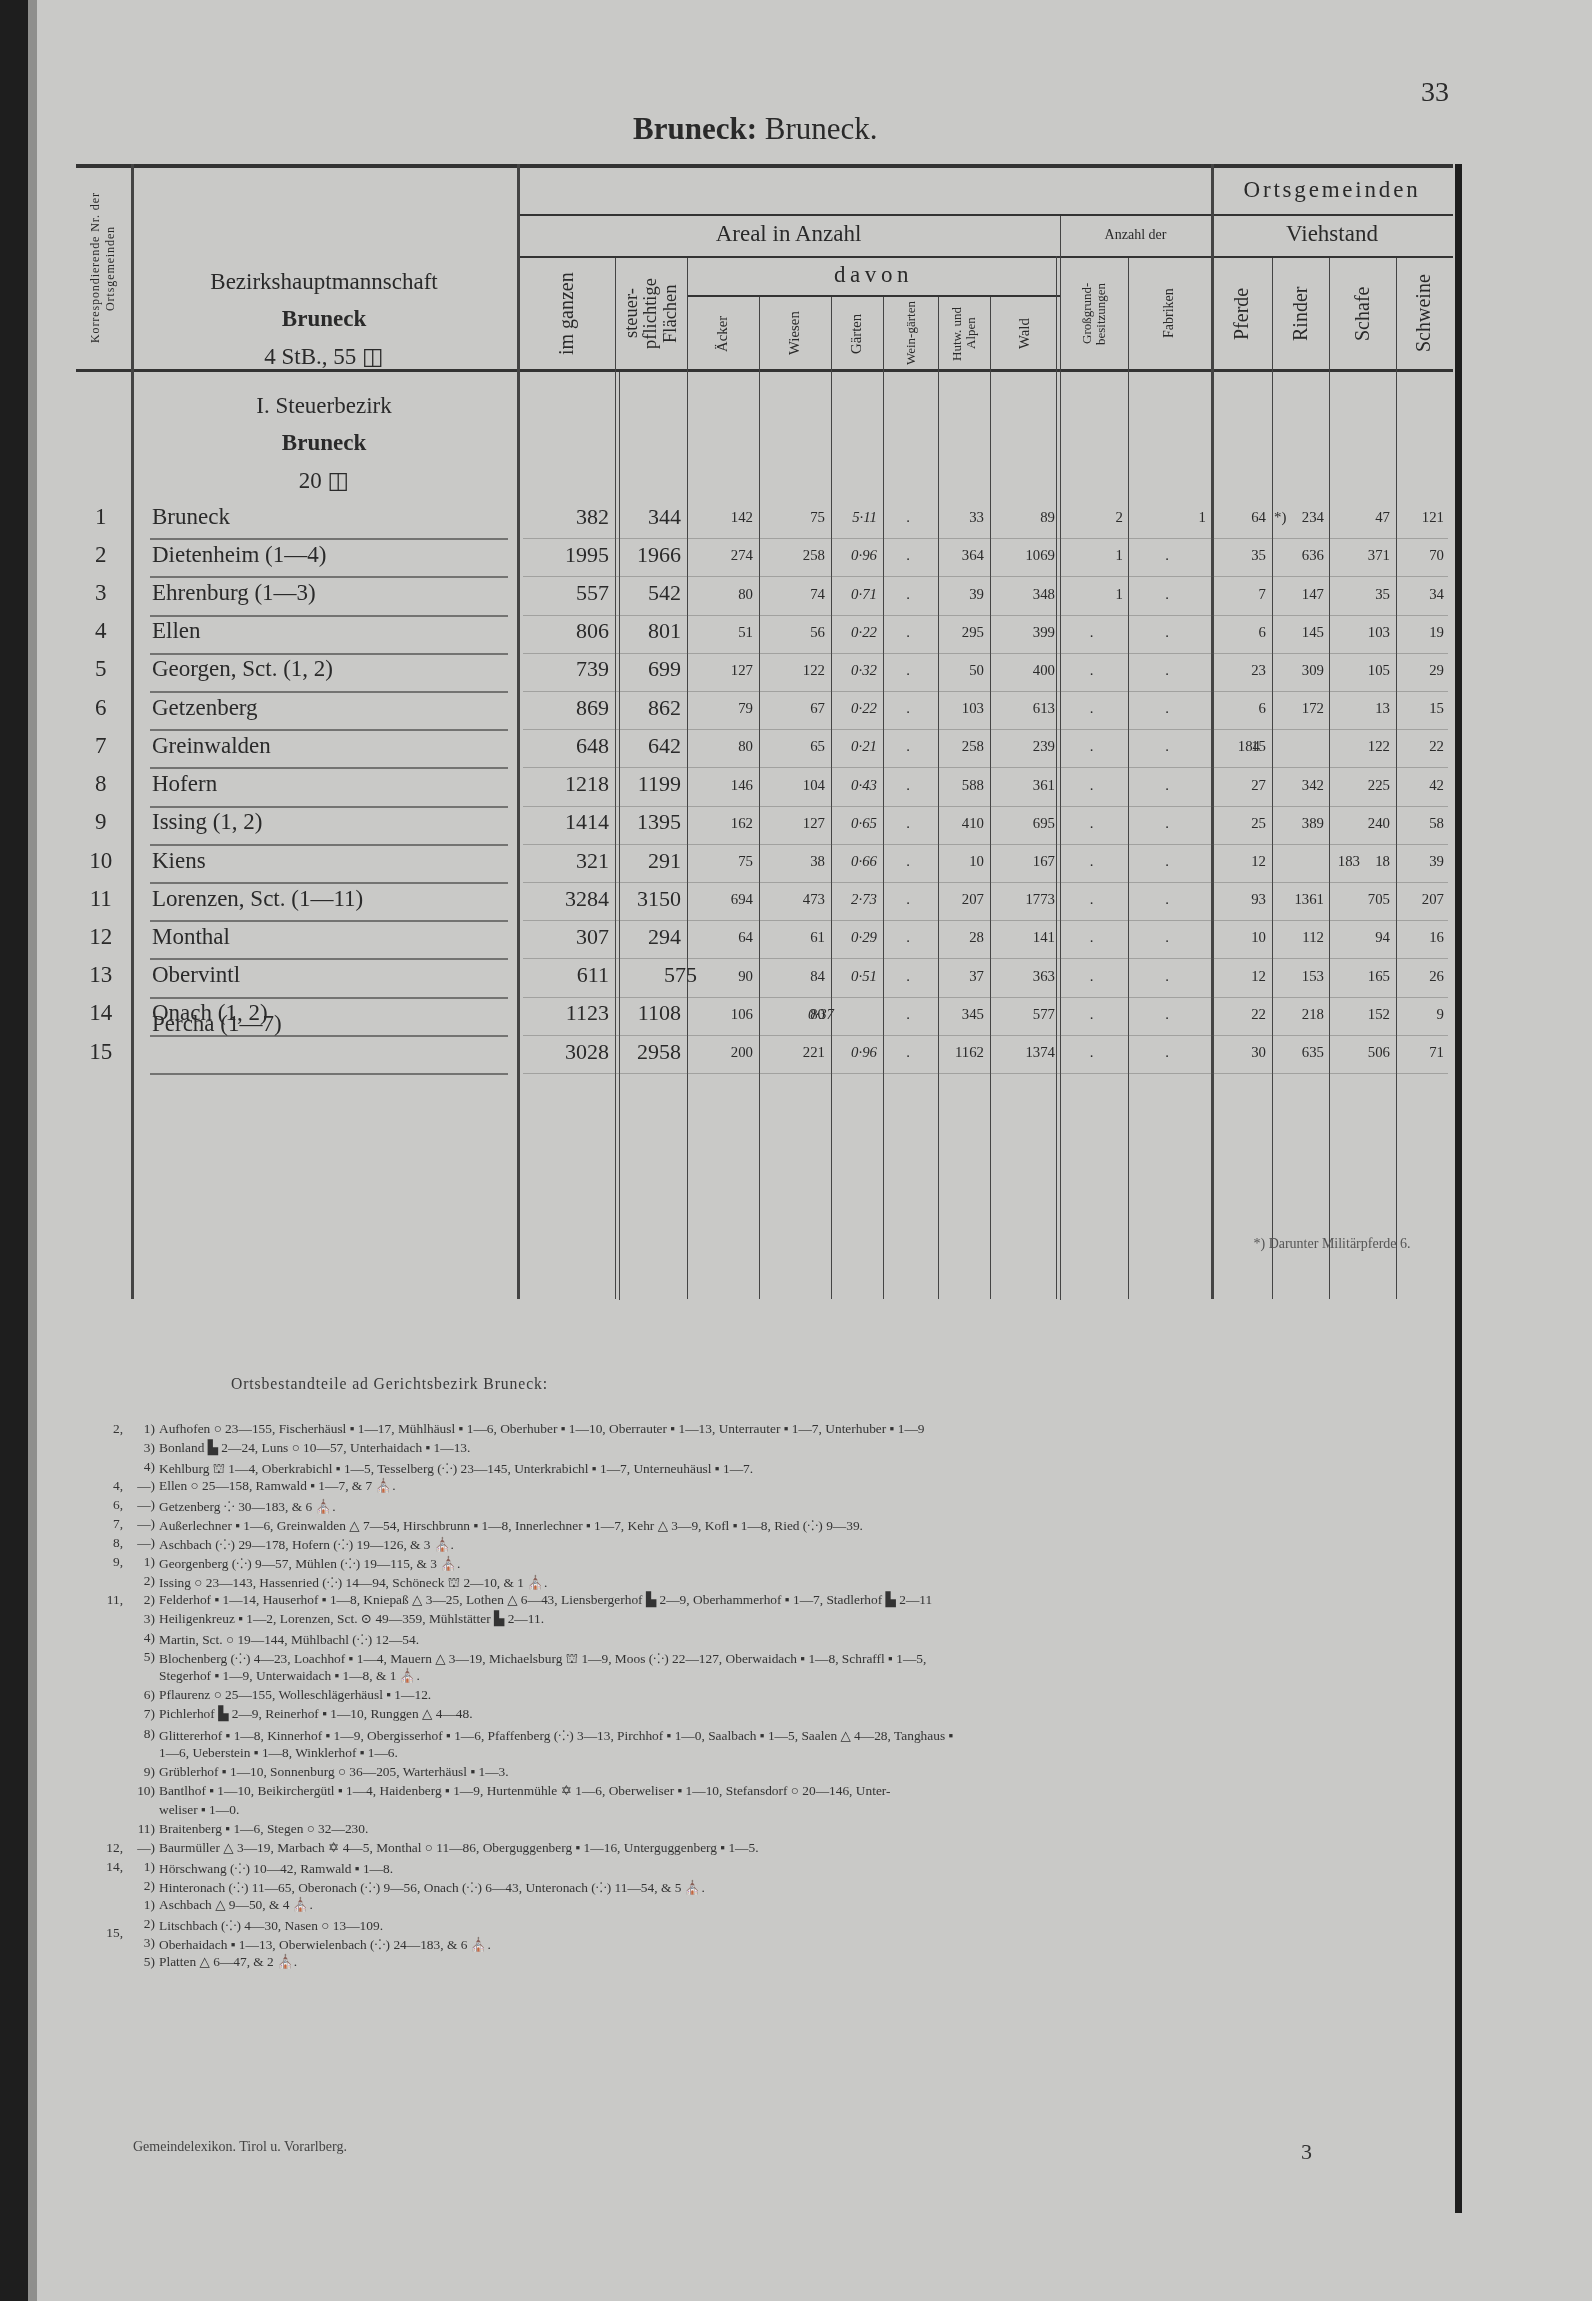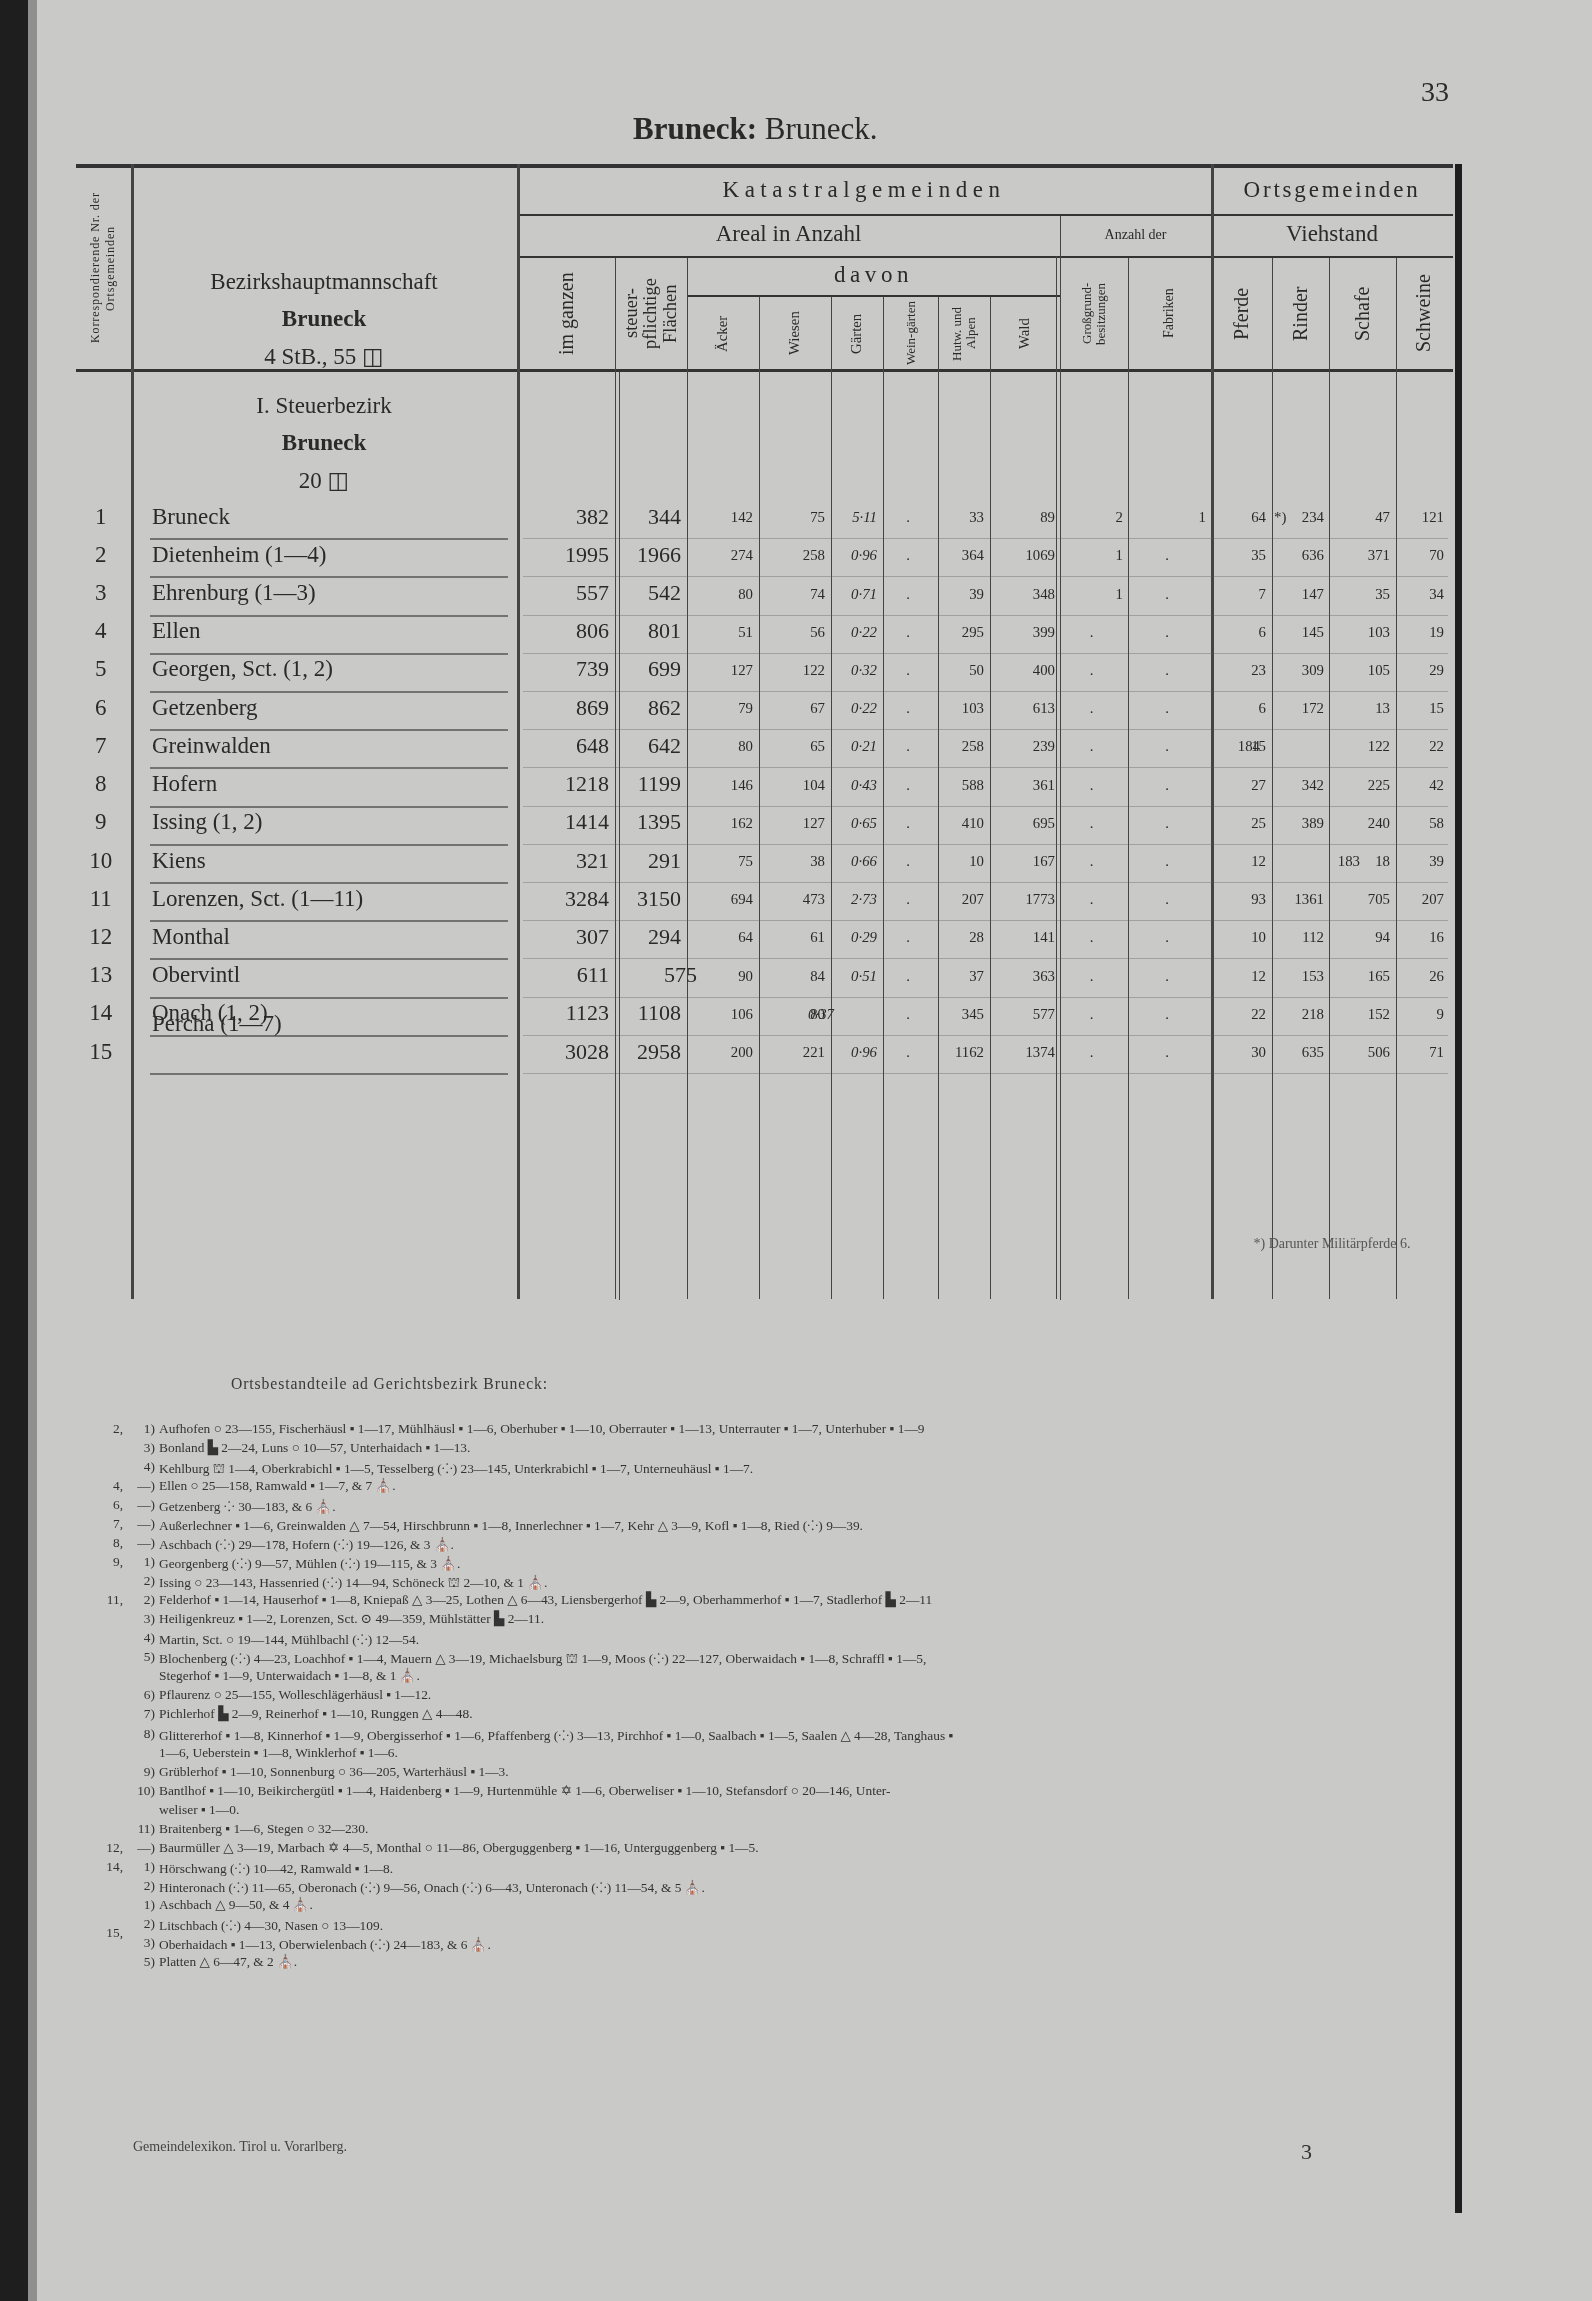--- a/index.html
+++ b/index.html
@@ -57,21 +57,20 @@
     <div class="vline" style="left:914px;top:133px;width:0.9px;height:1002px;"></div>
     <div class="vline" style="left:984px;top:52px;width:0.9px;height:1084px;"></div>
     <div class="vline" style="left:1052px;top:94px;width:0.9px;height:1041px;"></div>
     <div class="vline" style="left:1135px;top:0px;width:2.8px;height:1135px;"></div>
     <div class="vline" style="left:1196px;top:94px;width:0.9px;height:1041px;"></div>
     <div class="vline" style="left:1253px;top:94px;width:0.9px;height:1041px;"></div>
     <div class="vline" style="left:1320px;top:94px;width:0.9px;height:1041px;"></div>
     <div class="vline" style="left:543px;top:208px;width:0.9px;height:928px;"></div>
     <div class="vline" style="left:980px;top:92px;width:0.9px;height:1043px;"></div>
     <div class="vert small" style="left:1.8px;top:7.4px;width:50px;height:194px;font-size:12px;letter-spacing:0.9px;">Korrespondierende Nr. der Ortsgemeinden</div>
-    <div class="hdr" style="left:441px;top:13px;width:694px;font-size:23px;letter-spacing:5.5px;">Katastralgemeinden</div>
     <div class="hdr" style="left:1135px;top:13px;width:242px;font-size:23px;letter-spacing:2.8px;">Ortsgemeinden</div>
     <div class="hdr" style="left:441px;top:57px;width:543px;font-size:23px;">Areal in Anzahl</div>
     <div class="hdr" style="left:984px;top:63px;width:151px;font-size:14px;">Anzahl der</div>
     <div class="hdr" style="left:1135px;top:57px;width:242px;font-size:23px;">Viehstand</div>
     <div class="hdr" style="left:611px;top:98px;width:373px;font-size:23px;letter-spacing:4.6px;">davon</div>
     <div class="vert" style="left:441px;top:98px;width:98px;height:103px;font-size:20px;line-height:1.05;">im ganzen</div>
     <div class="vert" style="left:539px;top:98px;width:72px;height:103px;font-size:18.5px;line-height:1.05;">steuer-pflichtige Flächen</div>
     <div class="vert" style="left:611px;top:137px;width:72px;height:65px;font-size:14.8px;line-height:1.05;">Äcker</div>
     <div class="vert" style="left:683px;top:137px;width:72px;height:65px;font-size:14.8px;line-height:1.05;">Wiesen</div>
     <div class="vert" style="left:755px;top:137px;width:52px;height:65px;font-size:14.8px;line-height:1.05;">Gärten</div>

